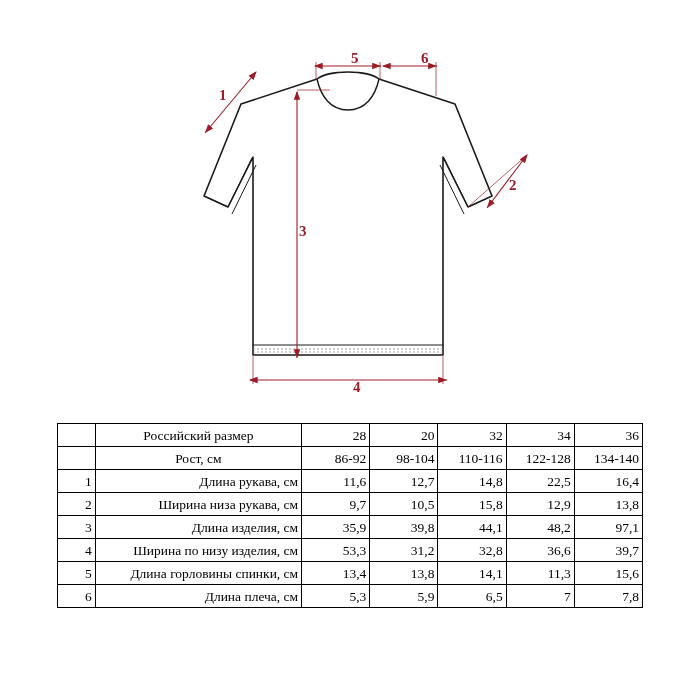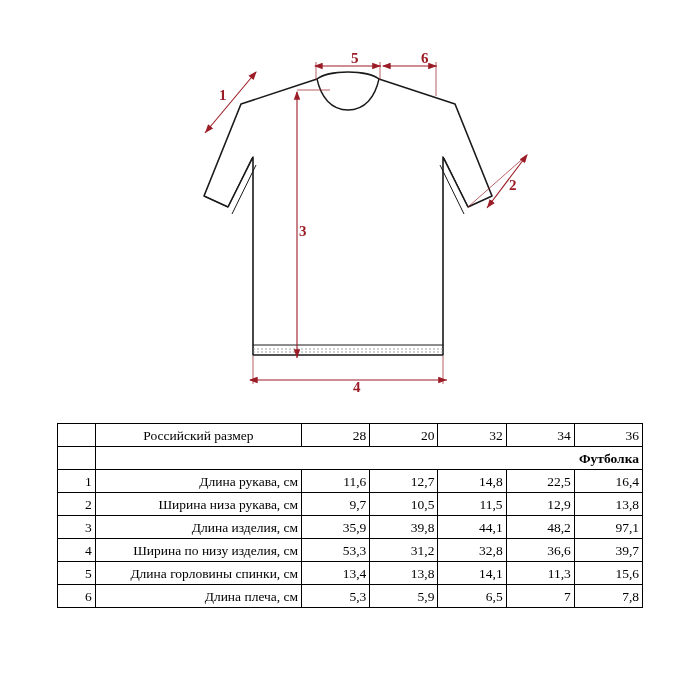--- a/index.html
+++ b/index.html
@@ -154,38 +154,43 @@
         <td class="c-num blank"></td>
         <td class="c-name" style="text-align:center;padding-left:3px;">Российский размер</td>
         <td class="c-val">28</td>
         <td class="c-val">20</td>
         <td class="c-val">32</td>
         <td class="c-val">34</td>
         <td class="c-val">36</td>
       </tr>
       <tr>
         <td class="c-num blank"></td>
-        <td class="title-row" colspan="6">Футболка</td>
+        <td class="c-name" style="text-align:center;padding-left:3px;">Рост, см</td>
+        <td class="c-val">86-92</td>
+        <td class="c-val">98-104</td>
+        <td class="c-val">110-116</td>
+        <td class="c-val">122-128</td>
+        <td class="c-val">134-140</td>
       </tr>
 
       <tr>
         <td class="c-num">1</td>
         <td class="c-name">Длина рукава, см</td>
         <td class="c-val">11,6</td>
         <td class="c-val">12,7</td>
         <td class="c-val">14,8</td>
         <td class="c-val">22,5</td>
         <td class="c-val">16,4</td>
       </tr>
       <tr>
         <td class="c-num">2</td>
         <td class="c-name">Ширина низа рукава, см</td>
         <td class="c-val">9,7</td>
         <td class="c-val">10,5</td>
-        <td class="c-val">11,5</td>
+        <td class="c-val">15,8</td>
         <td class="c-val">12,9</td>
         <td class="c-val">13,8</td>
       </tr>
       <tr>
         <td class="c-num">3</td>
         <td class="c-name">Длина изделия, см</td>
         <td class="c-val">35,9</td>
         <td class="c-val">39,8</td>
         <td class="c-val">44,1</td>
         <td class="c-val">48,2</td>

